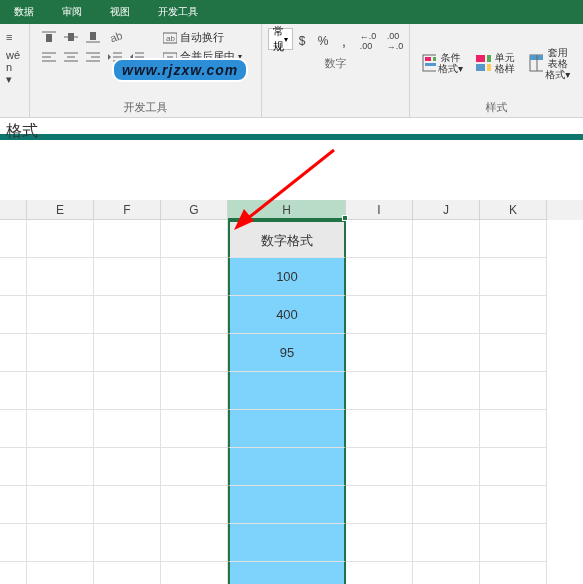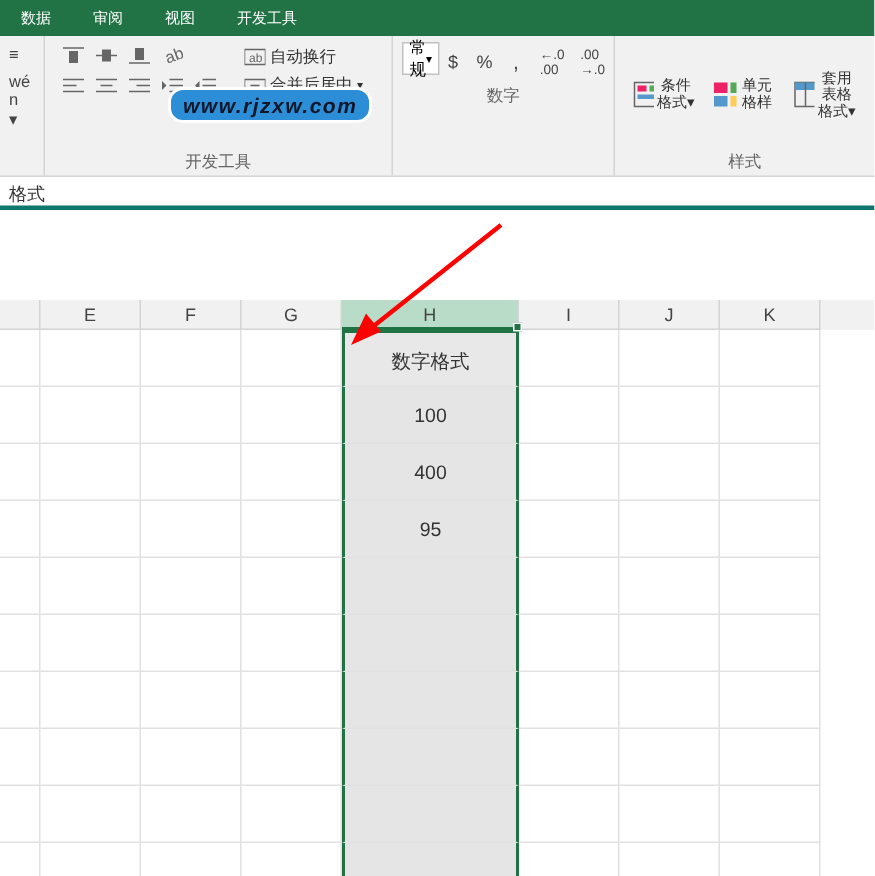--- a/index.html
+++ b/index.html
@@ -17,32 +17,32 @@
     .alignblock { display:flex; flex-direction:column; margin-left:4px; }
     .alignrow { display:flex; gap:4px; margin-bottom:2px; }
     .iconbtn { width:18px; height:18px; display:flex; align-items:center; justify-content:center; cursor:pointer; }
     .textbtn { font-size:11px; color:#333; display:flex; align-items:center; gap:3px; padding:2px 5px; cursor:pointer; }
     .bigbtn { display:flex; flex-direction:row; align-items:center; width:48px; padding:2px; cursor:pointer;justify-content:flex-end; }
     .bigbtn-label { font-size:10px; color:#333; text-align:center; line-height:11px; }
     .numfmt { display:flex; flex-direction:row;align-items:center; }
     .combo { width:110px; height:22px; border:1px solid #c1c1c1; background:#fff; font-size:11px; padding:0 4px; display:flex; align-items:center; justify-content:space-between; margin-bottom:4px; }
     .numrow { display:flex; gap:3px; }
     .watermark { position:absolute; left:112px; top:58px; background:#2d8ed8; color:#0f172a; font-size:14px; font-weight:bold; padding:2px 8px; border:2px solid #fff; border-radius:10px; letter-spacing:1px; z-index:5; font-style:italic; }
-    .fbar { height:22px; border-bottom:3px solid #0f766e; font-size:12px; color:#333; padding:3px 6px; }
+    .fbar { height:22px; border-bottom:6px solid #0f766e; font-size:16px; color:#333; padding:3px 6px; }
     .sheet { position:relative; }
     .colhdr { display:flex; height:20px; background:#f1f1f1; }
     .colcell { width:67px; border-right:1px solid #d4d4d4; border-bottom:1px solid #d4d4d4; text-align:center; font-size:12px; color:#444; line-height:20px; }
     .colcell.wide { width:118px; }
     .colcell.sel { background:#b9dcc9; border-bottom:2px solid #217346; position:relative; }
     .rows { }
     .row { display:flex; }
     .cell { width:67px; height:38px; border-right:1px solid #e1e1e1; border-bottom:1px solid #e1e1e1; text-align:center; font-size:13px; color:#333; line-height:38px; }
     .cell.wide { width:118px; }
     .seltop { border-top:2px solid #217346; }
-    .selcol { background:#e5e5e5; border-left:2px solid #217346; border-right:2px solid #217346; }
+    .selcol { background:#7dd3fc; border-left:2px solid #217346; border-right:2px solid #217346; }
     .selcol.header { background:#e8e8e8; }
     .arrow { position:absolute; left:224px; top:145px; z-index:4; }
     .grip { position:absolute; width:6px; height:6px; background:#217346; border:1px solid #fff; right:-3px; bottom:-3px; }
   </style>
 </head>
 <body>
 
 <div class="tabbar">
   <div class="tab">数据</div>
   <div class="tab">审阅</div>

